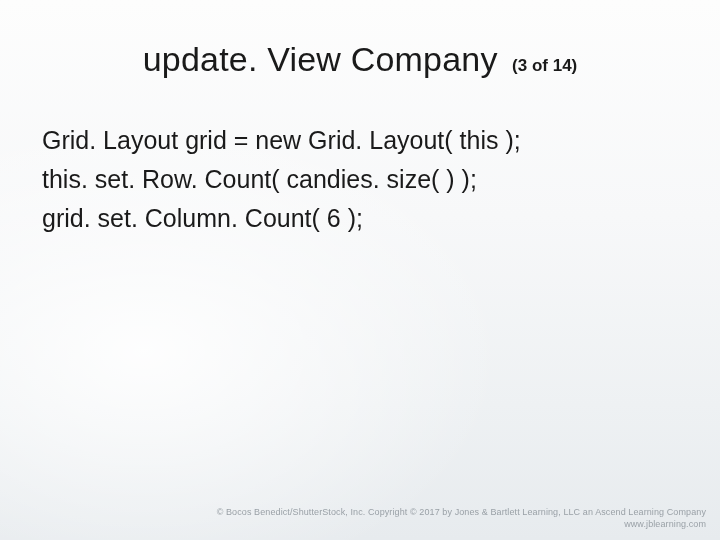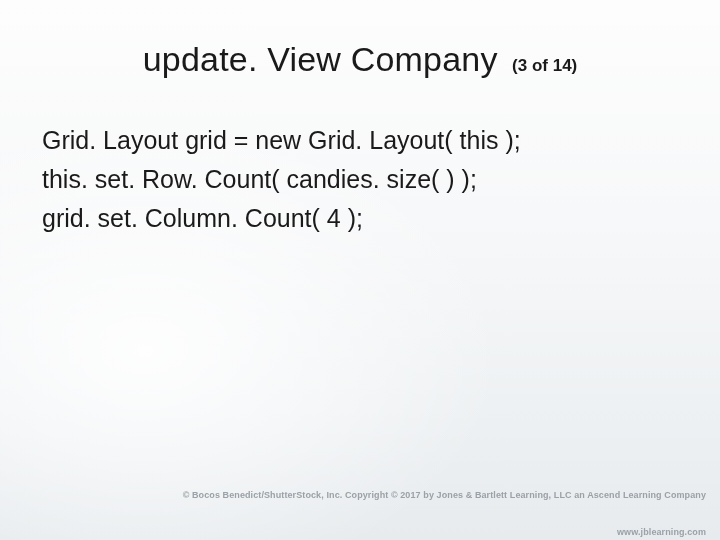--- a/index.html
+++ b/index.html
@@ -40,42 +40,41 @@
     font-size: 25px;
     color: #1a1a1a;
     line-height: 1.55;
     font-weight: 400;
     padding-left: 2px;
     margin-top: 18px;
   }
   .body-text .line { display: block; }
   .footer {
     position: absolute;
-    bottom: 2px;
+    bottom: 10px;
     right: 14px;
     text-align: right;
     font-size: 9px;
     color: #9aa1a7;
     line-height: 1.35;
     letter-spacing: 0.1px;
-    font-weight: bold;
   }
-  .footer .url { display: block; margin-top: 25px; }
+  .footer .url { display: block; }
 </style>
 </head>
 <body>
 
 <div class="slide">
   <div class="title-wrap">
     <span class="title">update. View Company</span>
     <span class="counter">(3 of 14)</span>
   </div>
   <div class="body-text">
     <span class="line">Grid. Layout grid = new Grid. Layout( this );</span>
     <span class="line">this. set. Row. Count( candies. size( ) );</span>
-    <span class="line">grid. set. Column. Count( 4 );</span>
+    <span class="line">grid. set. Column. Count( 6 );</span>
   </div>
 </div>
 
 <div class="footer">
   <span>© Bocos Benedict/ShutterStock, Inc. Copyright © 2017 by Jones &amp; Bartlett Learning, LLC an Ascend Learning Company</span>
   <span class="url">www.jblearning.com</span>
 </div>
 
 </body></html>

